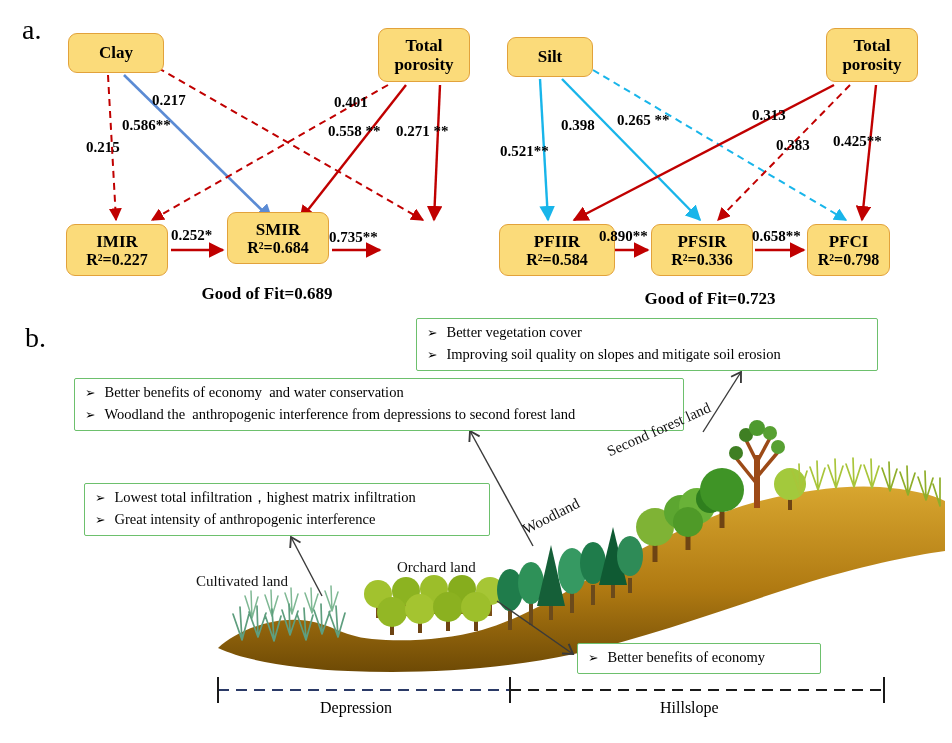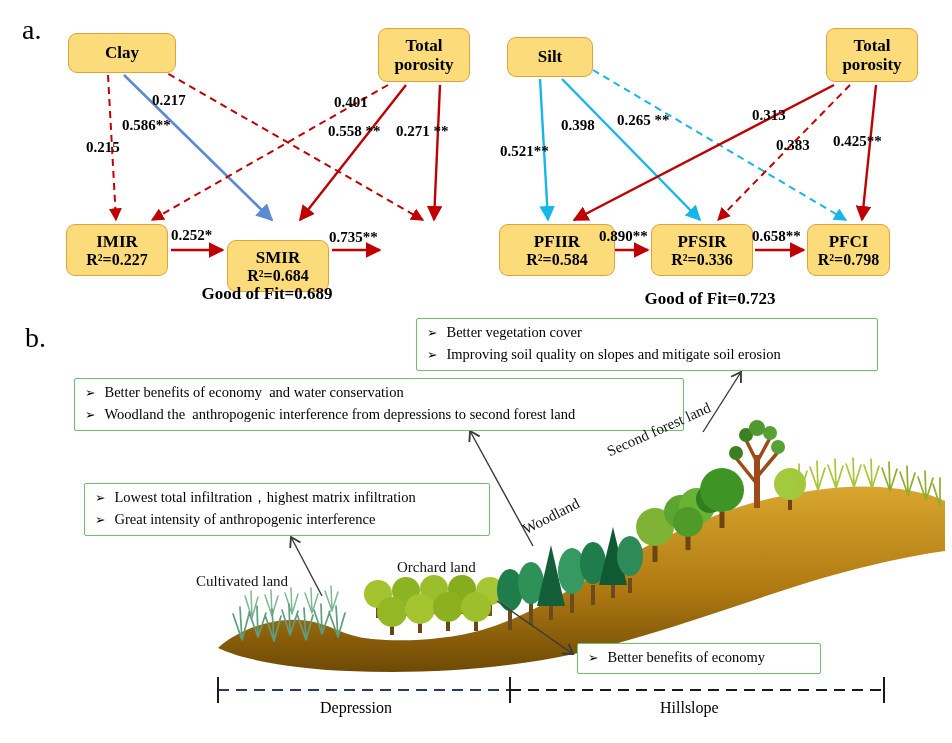--- a/index.html
+++ b/index.html
@@ -184,32 +184,32 @@
       <line x1="510" y1="690" x2="884" y2="690" stroke="#1a1a1a" stroke-width="1.8" stroke-dasharray="11 7"></line>
       <line x1="218" y1="677" x2="218" y2="703" stroke="#1a1a1a" stroke-width="2"></line>
       <line x1="510" y1="677" x2="510" y2="703" stroke="#1a1a1a" stroke-width="2"></line>
       <line x1="884" y1="677" x2="884" y2="703" stroke="#1a1a1a" stroke-width="2"></line>
     </g>
   </svg>
 
   <div class="ov panel-label" style="left:22px;top:14px">a.</div>
   <div class="ov panel-label" style="left:25px;top:322px">b.</div>
 
-  <div class="sem-box" style="left:68px;top:33px;width:108px;height:40px">
+  <div class="sem-box" style="left:68px;top:33px;width:96px;height:40px">
     <span class="node-line1">Clay</span>
   </div>
   <div class="sem-box" style="left:378px;top:28px;width:92px;height:54px">
     <span class="node-line1">Total</span>
     <span class="node-line1">porosity</span>
   </div>
   <div class="sem-box" style="left:66px;top:224px;width:102px;height:52px">
     <span class="node-line1">IMIR</span>
     <span class="node-line2">R²=0.227</span>
   </div>
-  <div class="sem-box" style="left:227px;top:240px;width:102px;height:52px">
+  <div class="sem-box" style="left:227px;top:212px;width:102px;height:52px">
     <span class="node-line1">SMIR</span>
     <span class="node-line2">R²=0.684</span>
   </div>
 
   <div class="ov coef" style="left:152px;top:92px">0.217</div>
   <div class="ov coef" style="left:122px;top:117px">0.586**</div>
   <div class="ov coef" style="left:86px;top:139px">0.215</div>
   <div class="ov coef" style="left:334px;top:94px">0.401</div>
   <div class="ov coef" style="left:328px;top:123px">0.558 **</div>
   <div class="ov coef" style="left:396px;top:123px">0.271 **</div>

